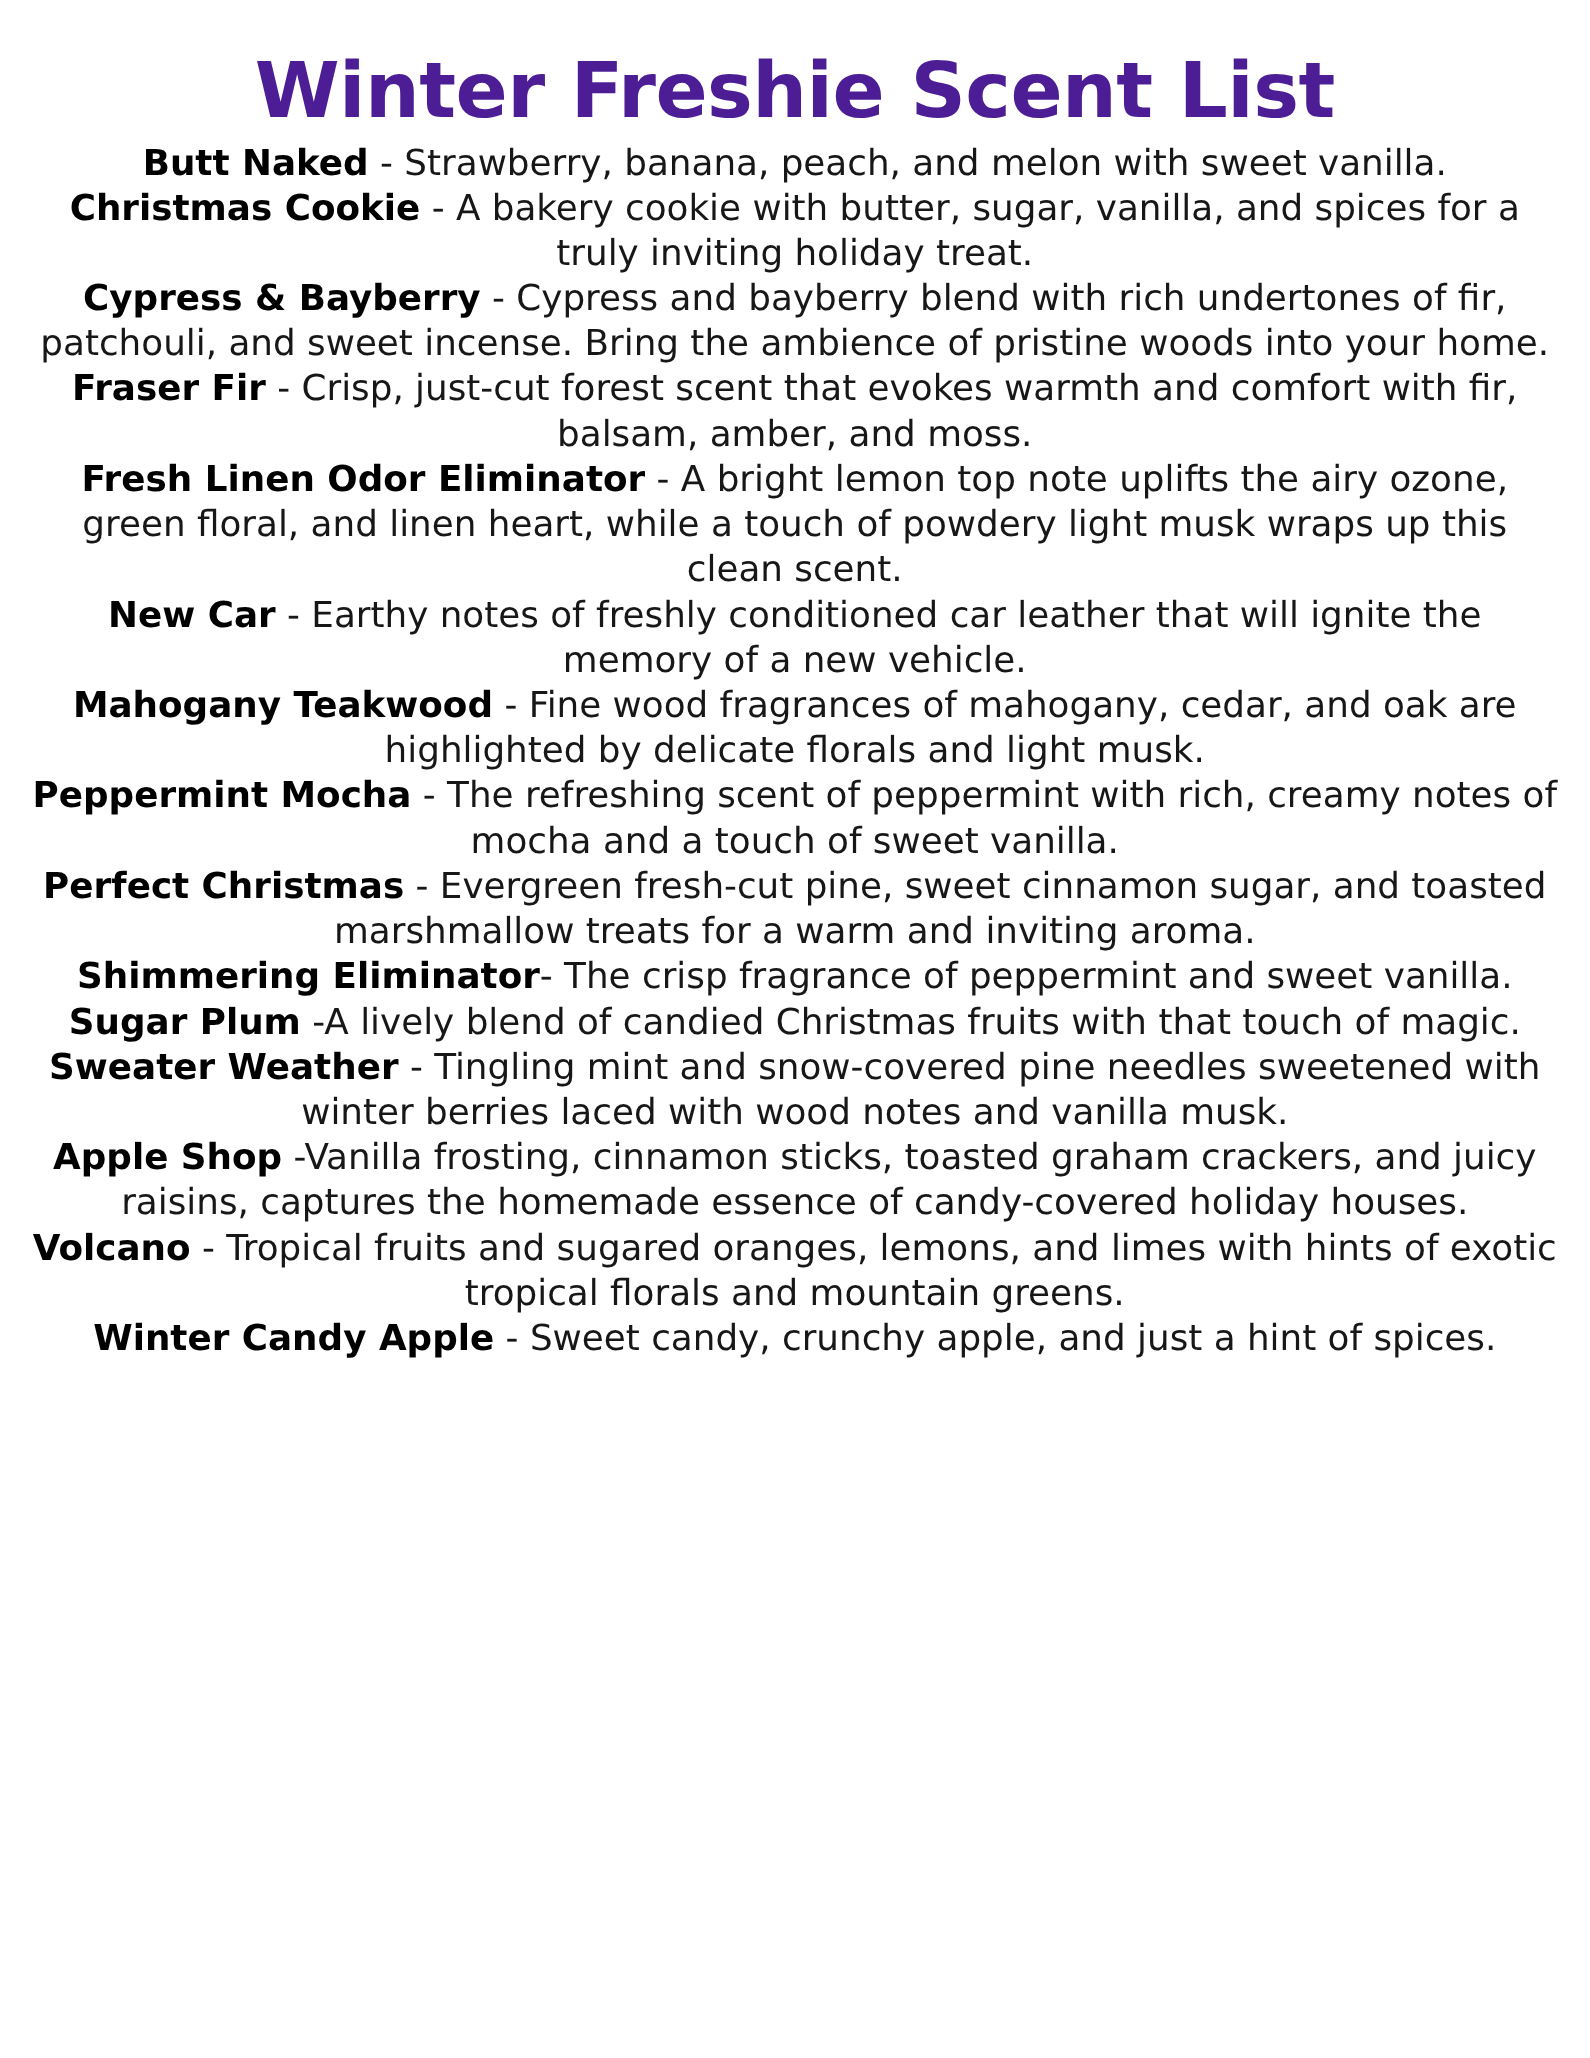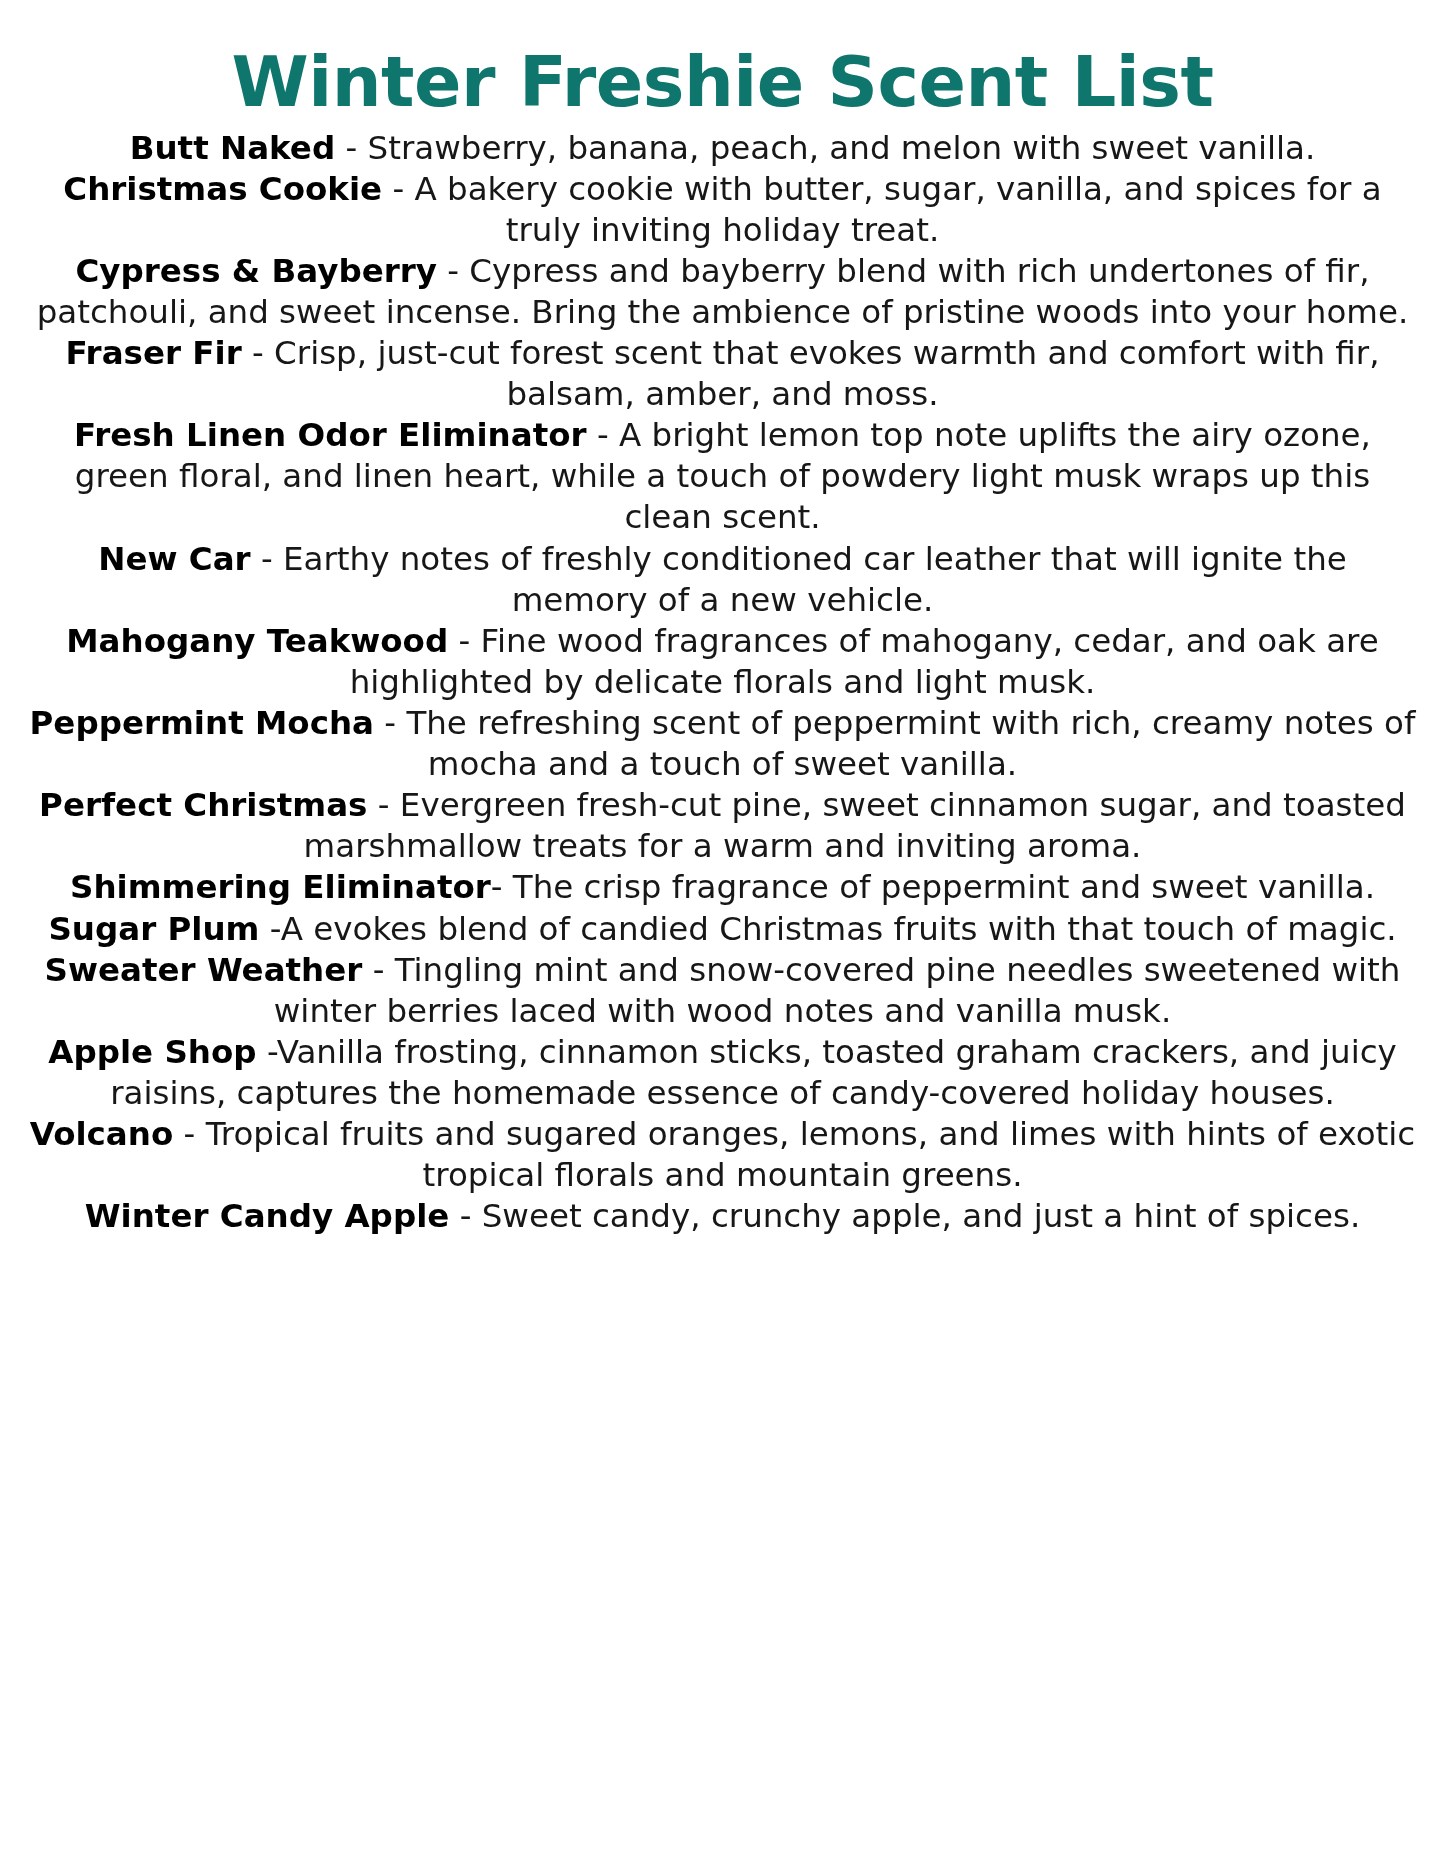--- a/index.html
+++ b/index.html
@@ -21,21 +21,21 @@
     padding: 46px 26px 0 26px;
     background: #ffffff;
   }
   .doc-title {
     text-align: center;
     font-size: 70px;
     line-height: 1.05;
     font-weight: 800;
     letter-spacing: -0.5px;
     margin: 0 0 8px 0;
-    color: #0f766e;
+    color: #4c1d95;
     font-family: "DejaVu Sans", "Liberation Sans", sans-serif;
   }
   .scent-list {
     margin: 0;
     padding: 0;
     list-style: none;
   }
   .scent-entry {
     font-size: 32.5px;
     line-height: 1.265;
@@ -84,21 +84,21 @@
     <li class="scent-entry">
       <span class="scent-name">Peppermint Mocha</span><span class="scent-desc"> - The refreshing scent of peppermint with rich, creamy notes of mocha and a touch of sweet vanilla.</span>
     </li>
     <li class="scent-entry">
       <span class="scent-name">Perfect Christmas</span><span class="scent-desc"> - Evergreen fresh-cut pine, sweet cinnamon sugar, and toasted marshmallow treats for a warm and inviting aroma.</span>
     </li>
     <li class="scent-entry">
       <span class="scent-name">Shimmering Eliminator</span><span class="scent-desc">- The crisp fragrance of peppermint and sweet vanilla.</span>
     </li>
     <li class="scent-entry">
-      <span class="scent-name">Sugar Plum</span><span class="scent-desc"> -A evokes blend of candied Christmas fruits with that touch of magic.</span>
+      <span class="scent-name">Sugar Plum</span><span class="scent-desc"> -A lively blend of candied Christmas fruits with that touch of magic.</span>
     </li>
     <li class="scent-entry">
       <span class="scent-name">Sweater Weather</span><span class="scent-desc"> - Tingling mint and snow-covered pine needles sweetened with winter berries laced with wood notes and vanilla musk.</span>
     </li>
     <li class="scent-entry">
       <span class="scent-name">Apple Shop</span><span class="scent-desc"> -Vanilla frosting, cinnamon sticks, toasted graham crackers, and juicy raisins, captures the homemade essence of candy-covered holiday houses.</span>
     </li>
     <li class="scent-entry">
       <span class="scent-name">Volcano</span><span class="scent-desc"> - Tropical fruits and sugared oranges, lemons, and limes with hints of exotic tropical florals and mountain greens.</span>
     </li>

